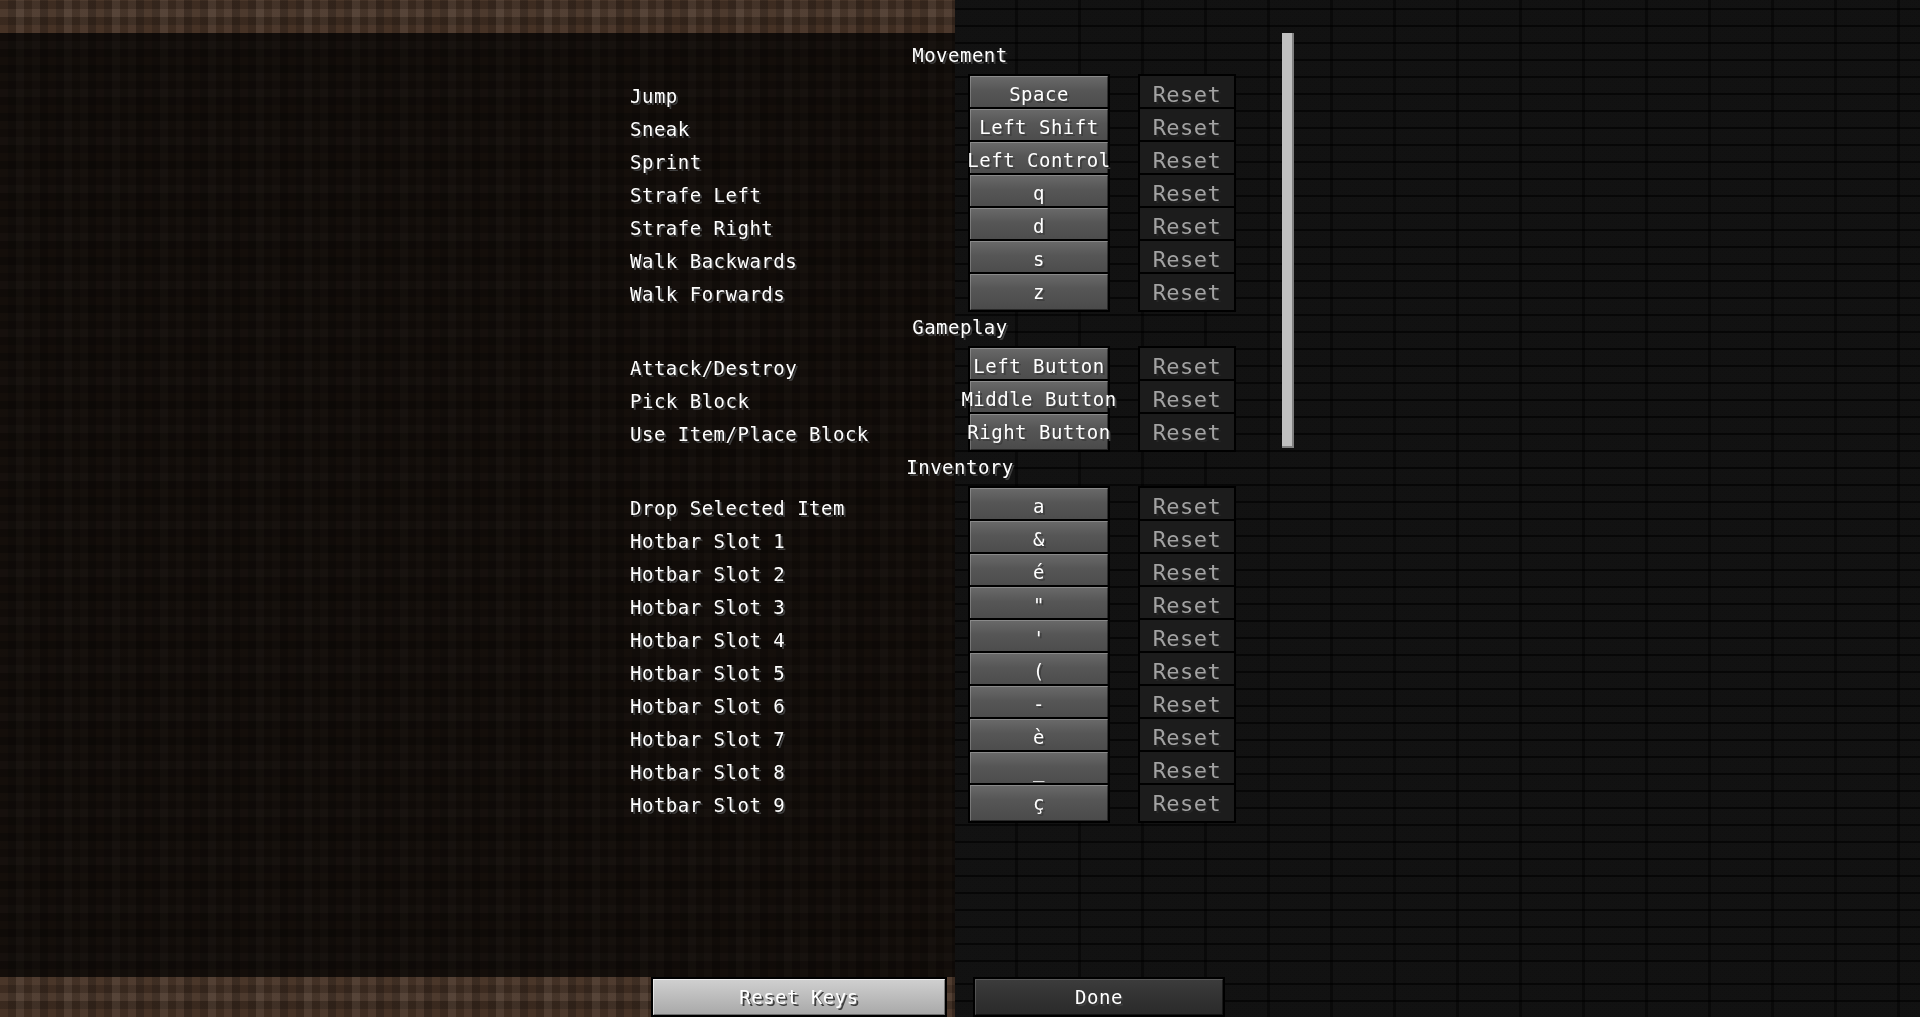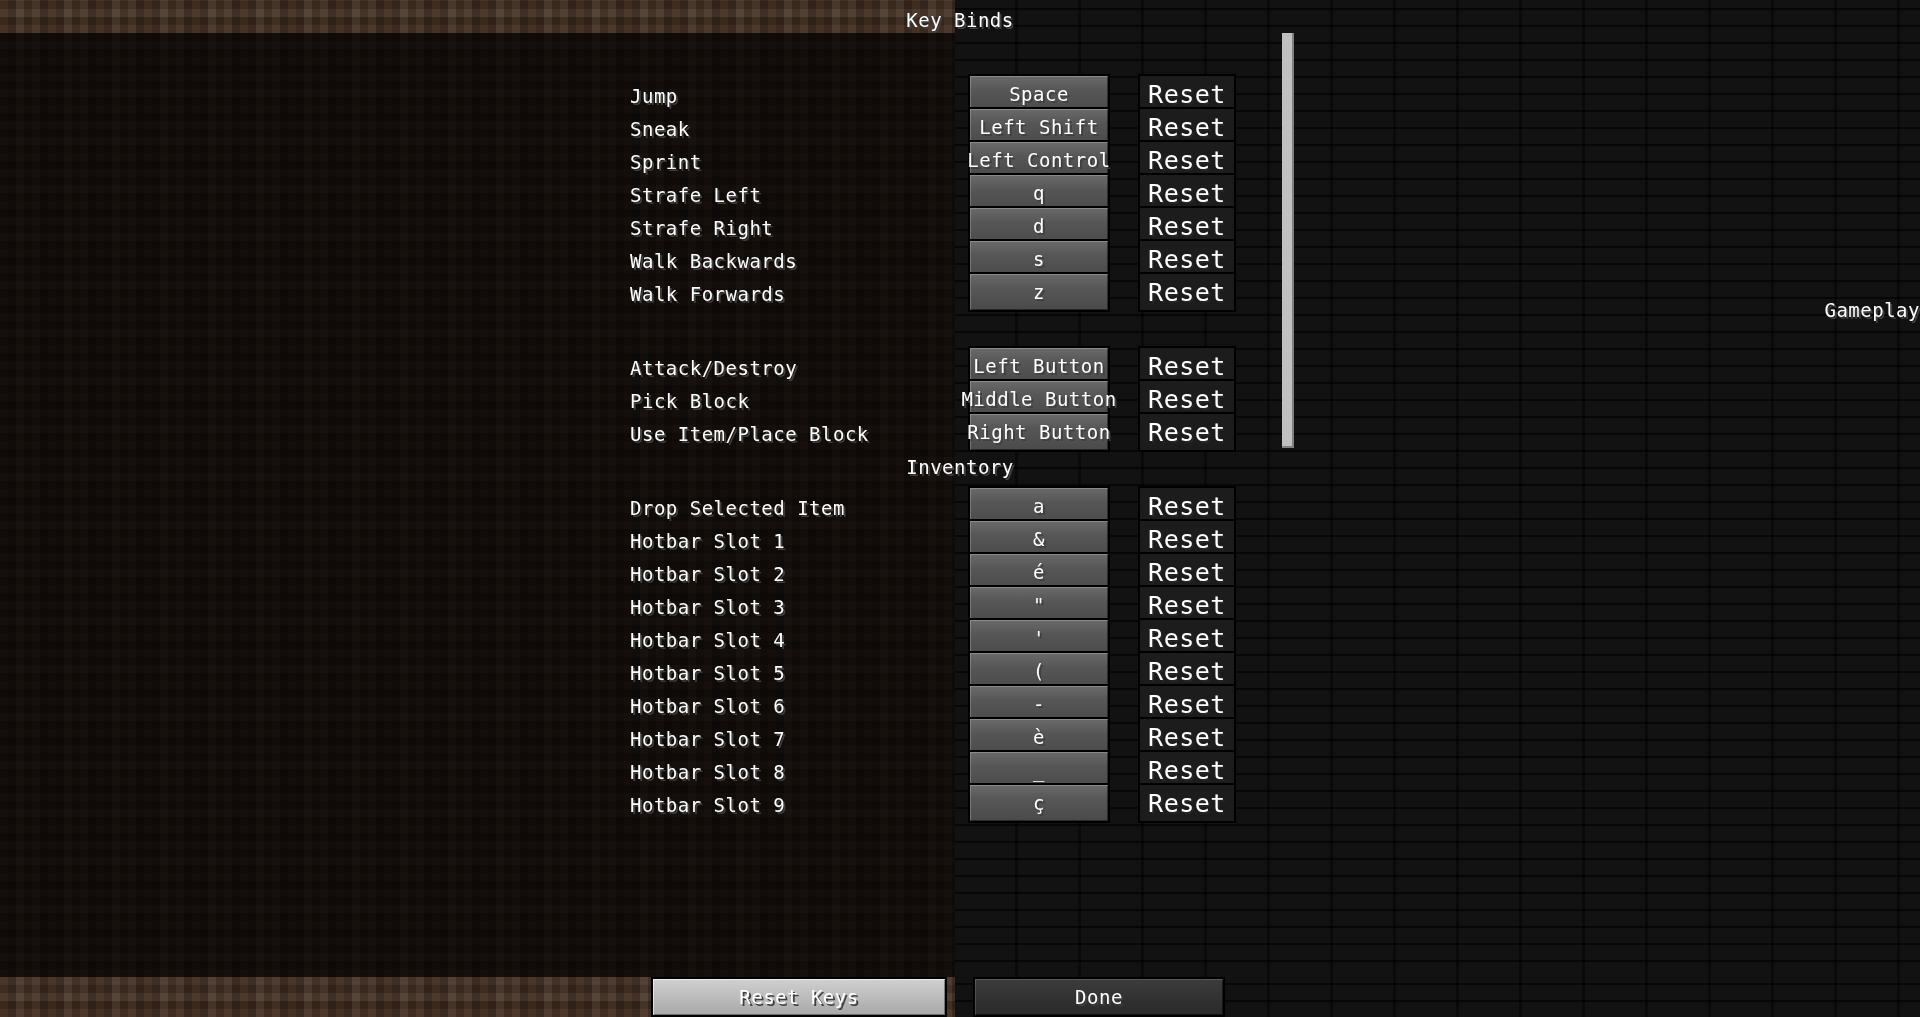--- a/index.html
+++ b/index.html
@@ -164,24 +164,24 @@
     height: 40px;
     top: -11px;
     background: #1c1c1c;
     border: 2px solid #000;
     display: flex;
     align-items: center;
     justify-content: center;
     cursor: default;
   }
   .reset-btn .lbl {
-    color: #ffffff;
+    color: #a3a3a3;
     text-shadow: 2px 2px 0 #262626;
     font-family: "DejaVu Sans Mono", "Liberation Mono", monospace;
-    font-size: 25px;
+    font-size: 22px;
     letter-spacing: 0.5px;
     white-space: nowrap;
   }
 
   
   #scrollbar-track {
     position: absolute;
     left: 1282px;
     top: 33px;
     width: 12px;
@@ -257,23 +257,23 @@
 
 <div id="screen">
 
   <div class="dirt" id="dirt-top"></div>
   <div class="dirt" id="dirt-body"></div>
   <div class="dirt" id="dirt-bottom"></div>
 
   <div id="list-panel"></div>
   <div id="panel-bottom-strip"></div>
 
-  <div id="title" class="mc-text">Key Binds</div>
 
   <div id="list-clip">
+      <div class="section-header mc-text" style="top: 11px;">Movement</div>
       <div class="bind-row" style="top: 52px;">
         <div class="bind-label mc-text">Jump</div>
         <div class="key-btn">
           <span class="lbl">Space</span>
         </div>
         <div class="reset-btn">
           <span class="lbl">Reset</span>
         </div>
       </div>
       <div class="bind-row" style="top: 85px;">
@@ -323,21 +323,21 @@
       </div>
       <div class="bind-row" style="top: 250px;">
         <div class="bind-label mc-text">Walk Forwards</div>
         <div class="key-btn">
           <span class="lbl">z</span>
         </div>
         <div class="reset-btn">
           <span class="lbl">Reset</span>
         </div>
       </div>
-      <div class="section-header mc-text" style="top: 266px; text-align: right;">Gameplay</div>
+      <div class="section-header mc-text" style="top: 283px;">Gameplay</div>
       <div class="bind-row" style="top: 324px;">
         <div class="bind-label mc-text">Attack/Destroy</div>
         <div class="key-btn">
           <span class="lbl">Left Button</span>
         </div>
         <div class="reset-btn">
           <span class="lbl">Reset</span>
         </div>
       </div>
       <div class="bind-row" style="top: 357px;">

